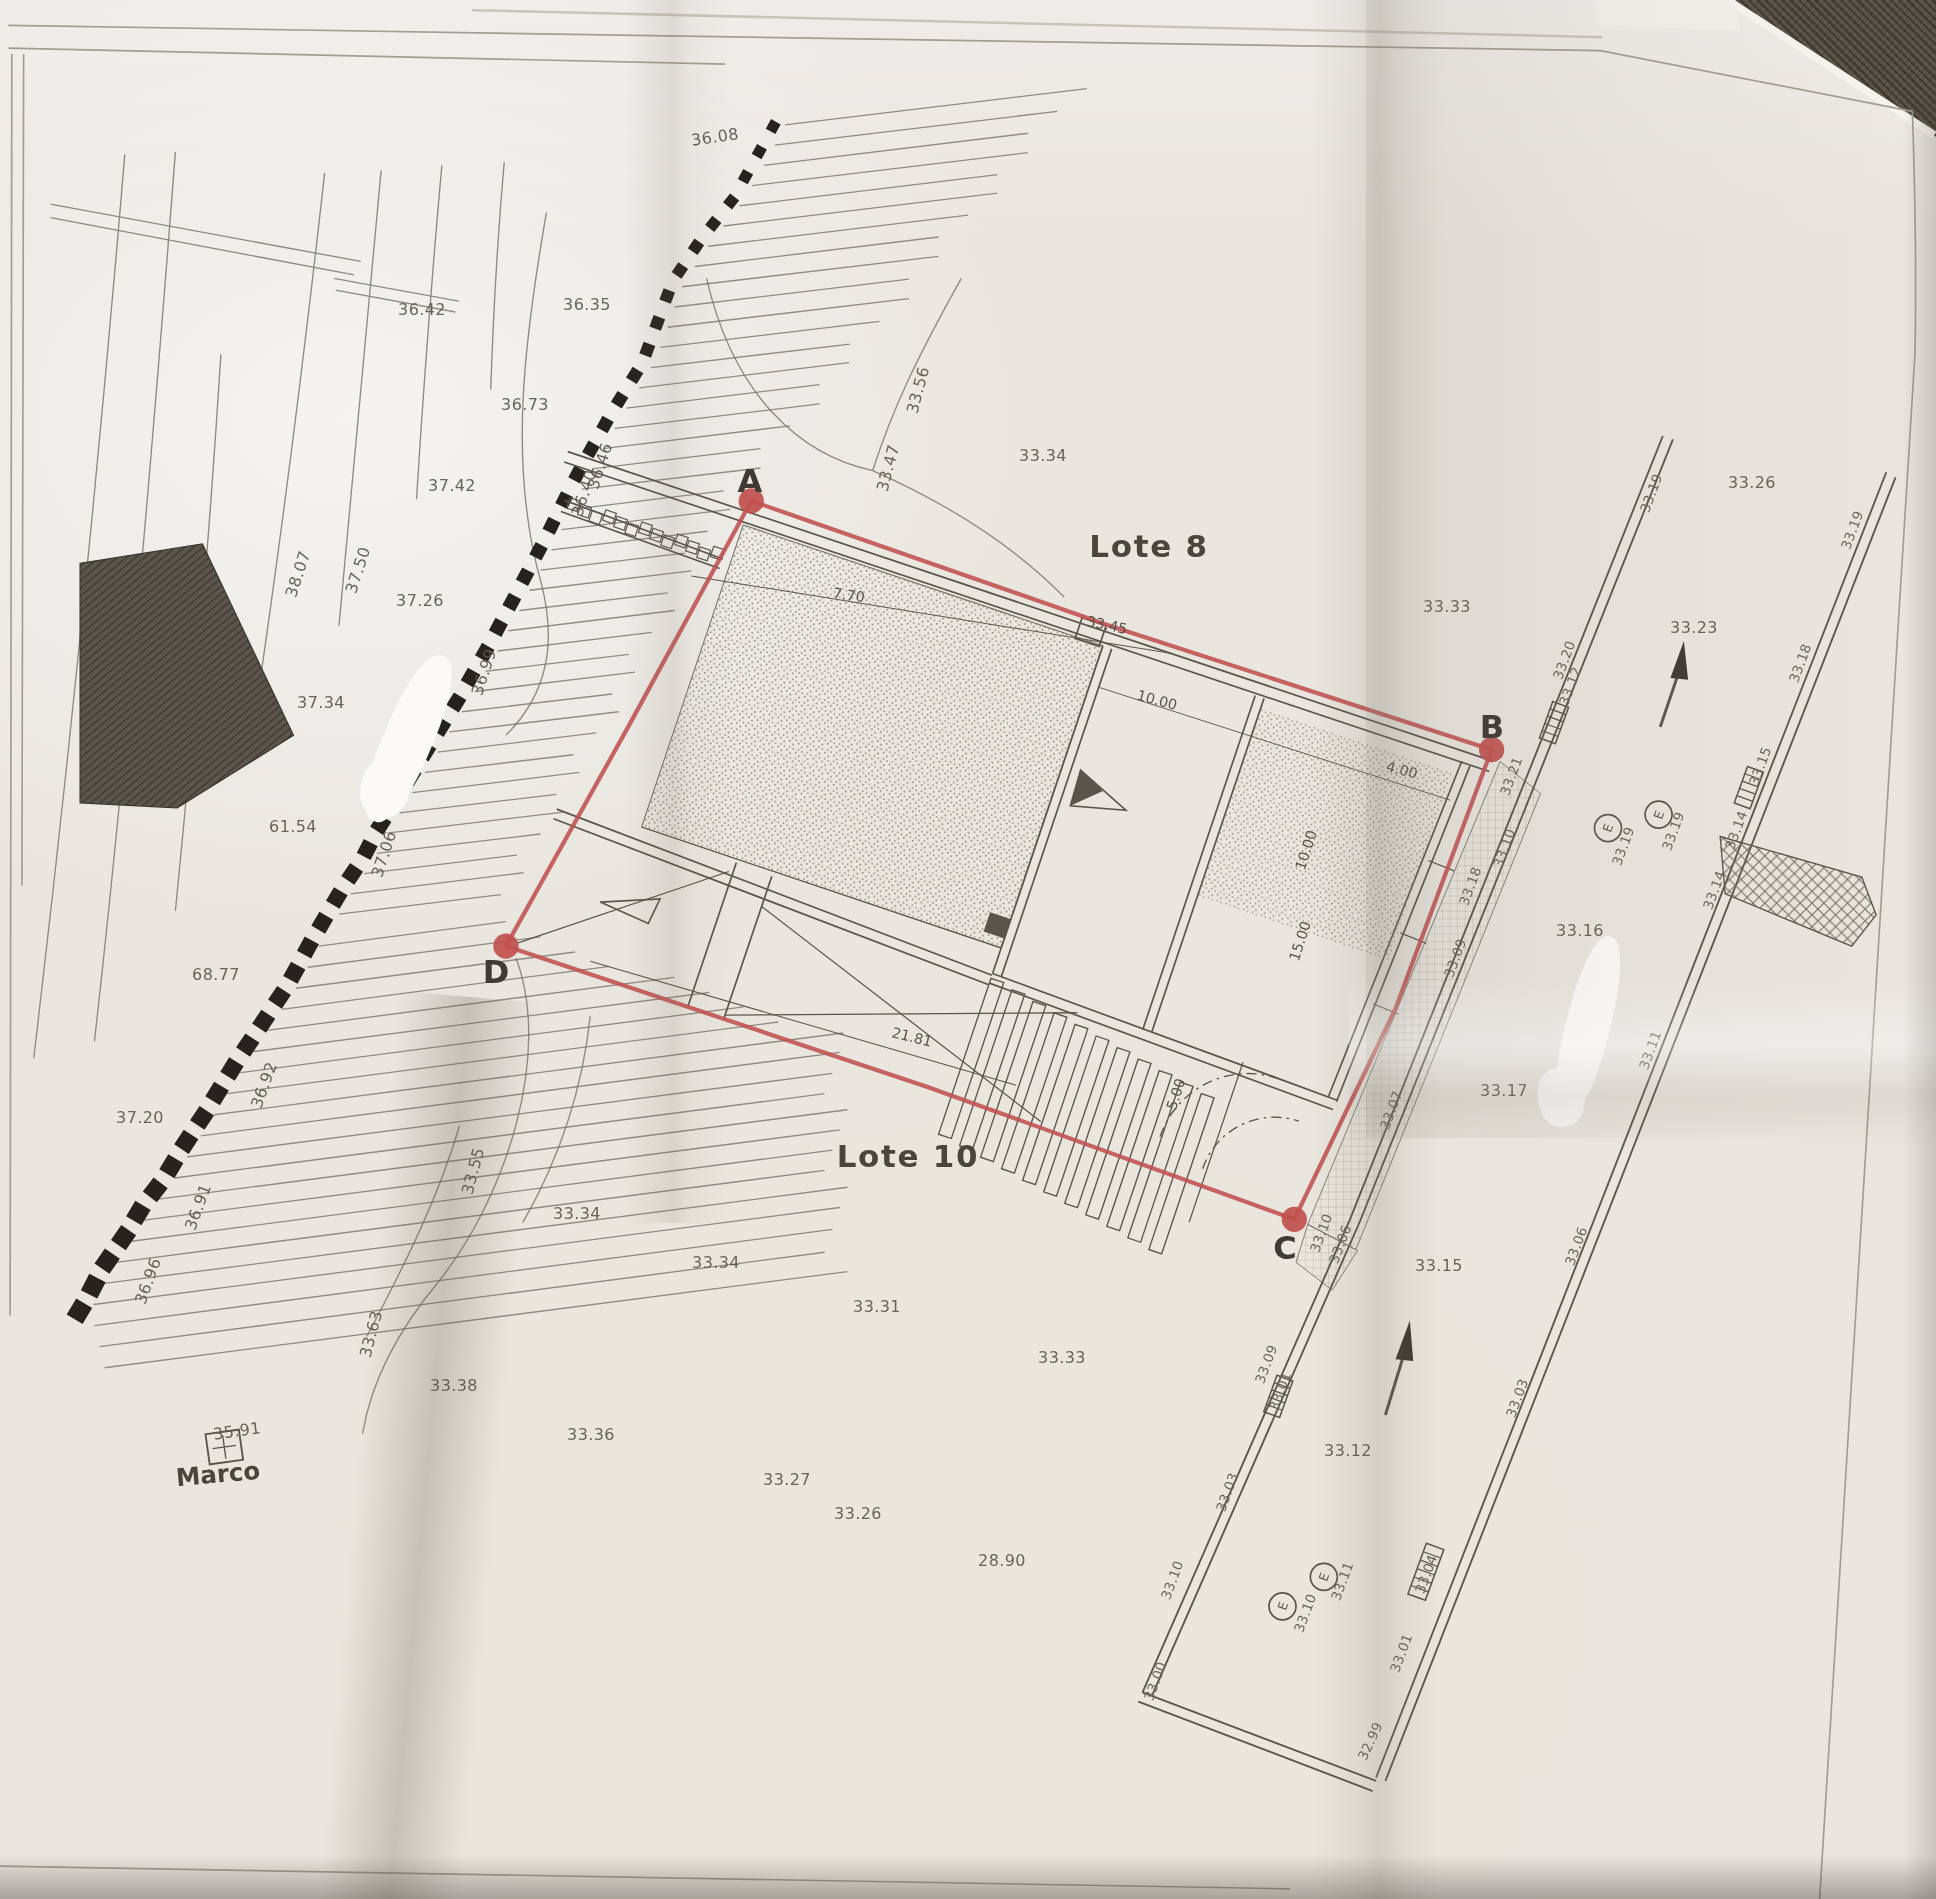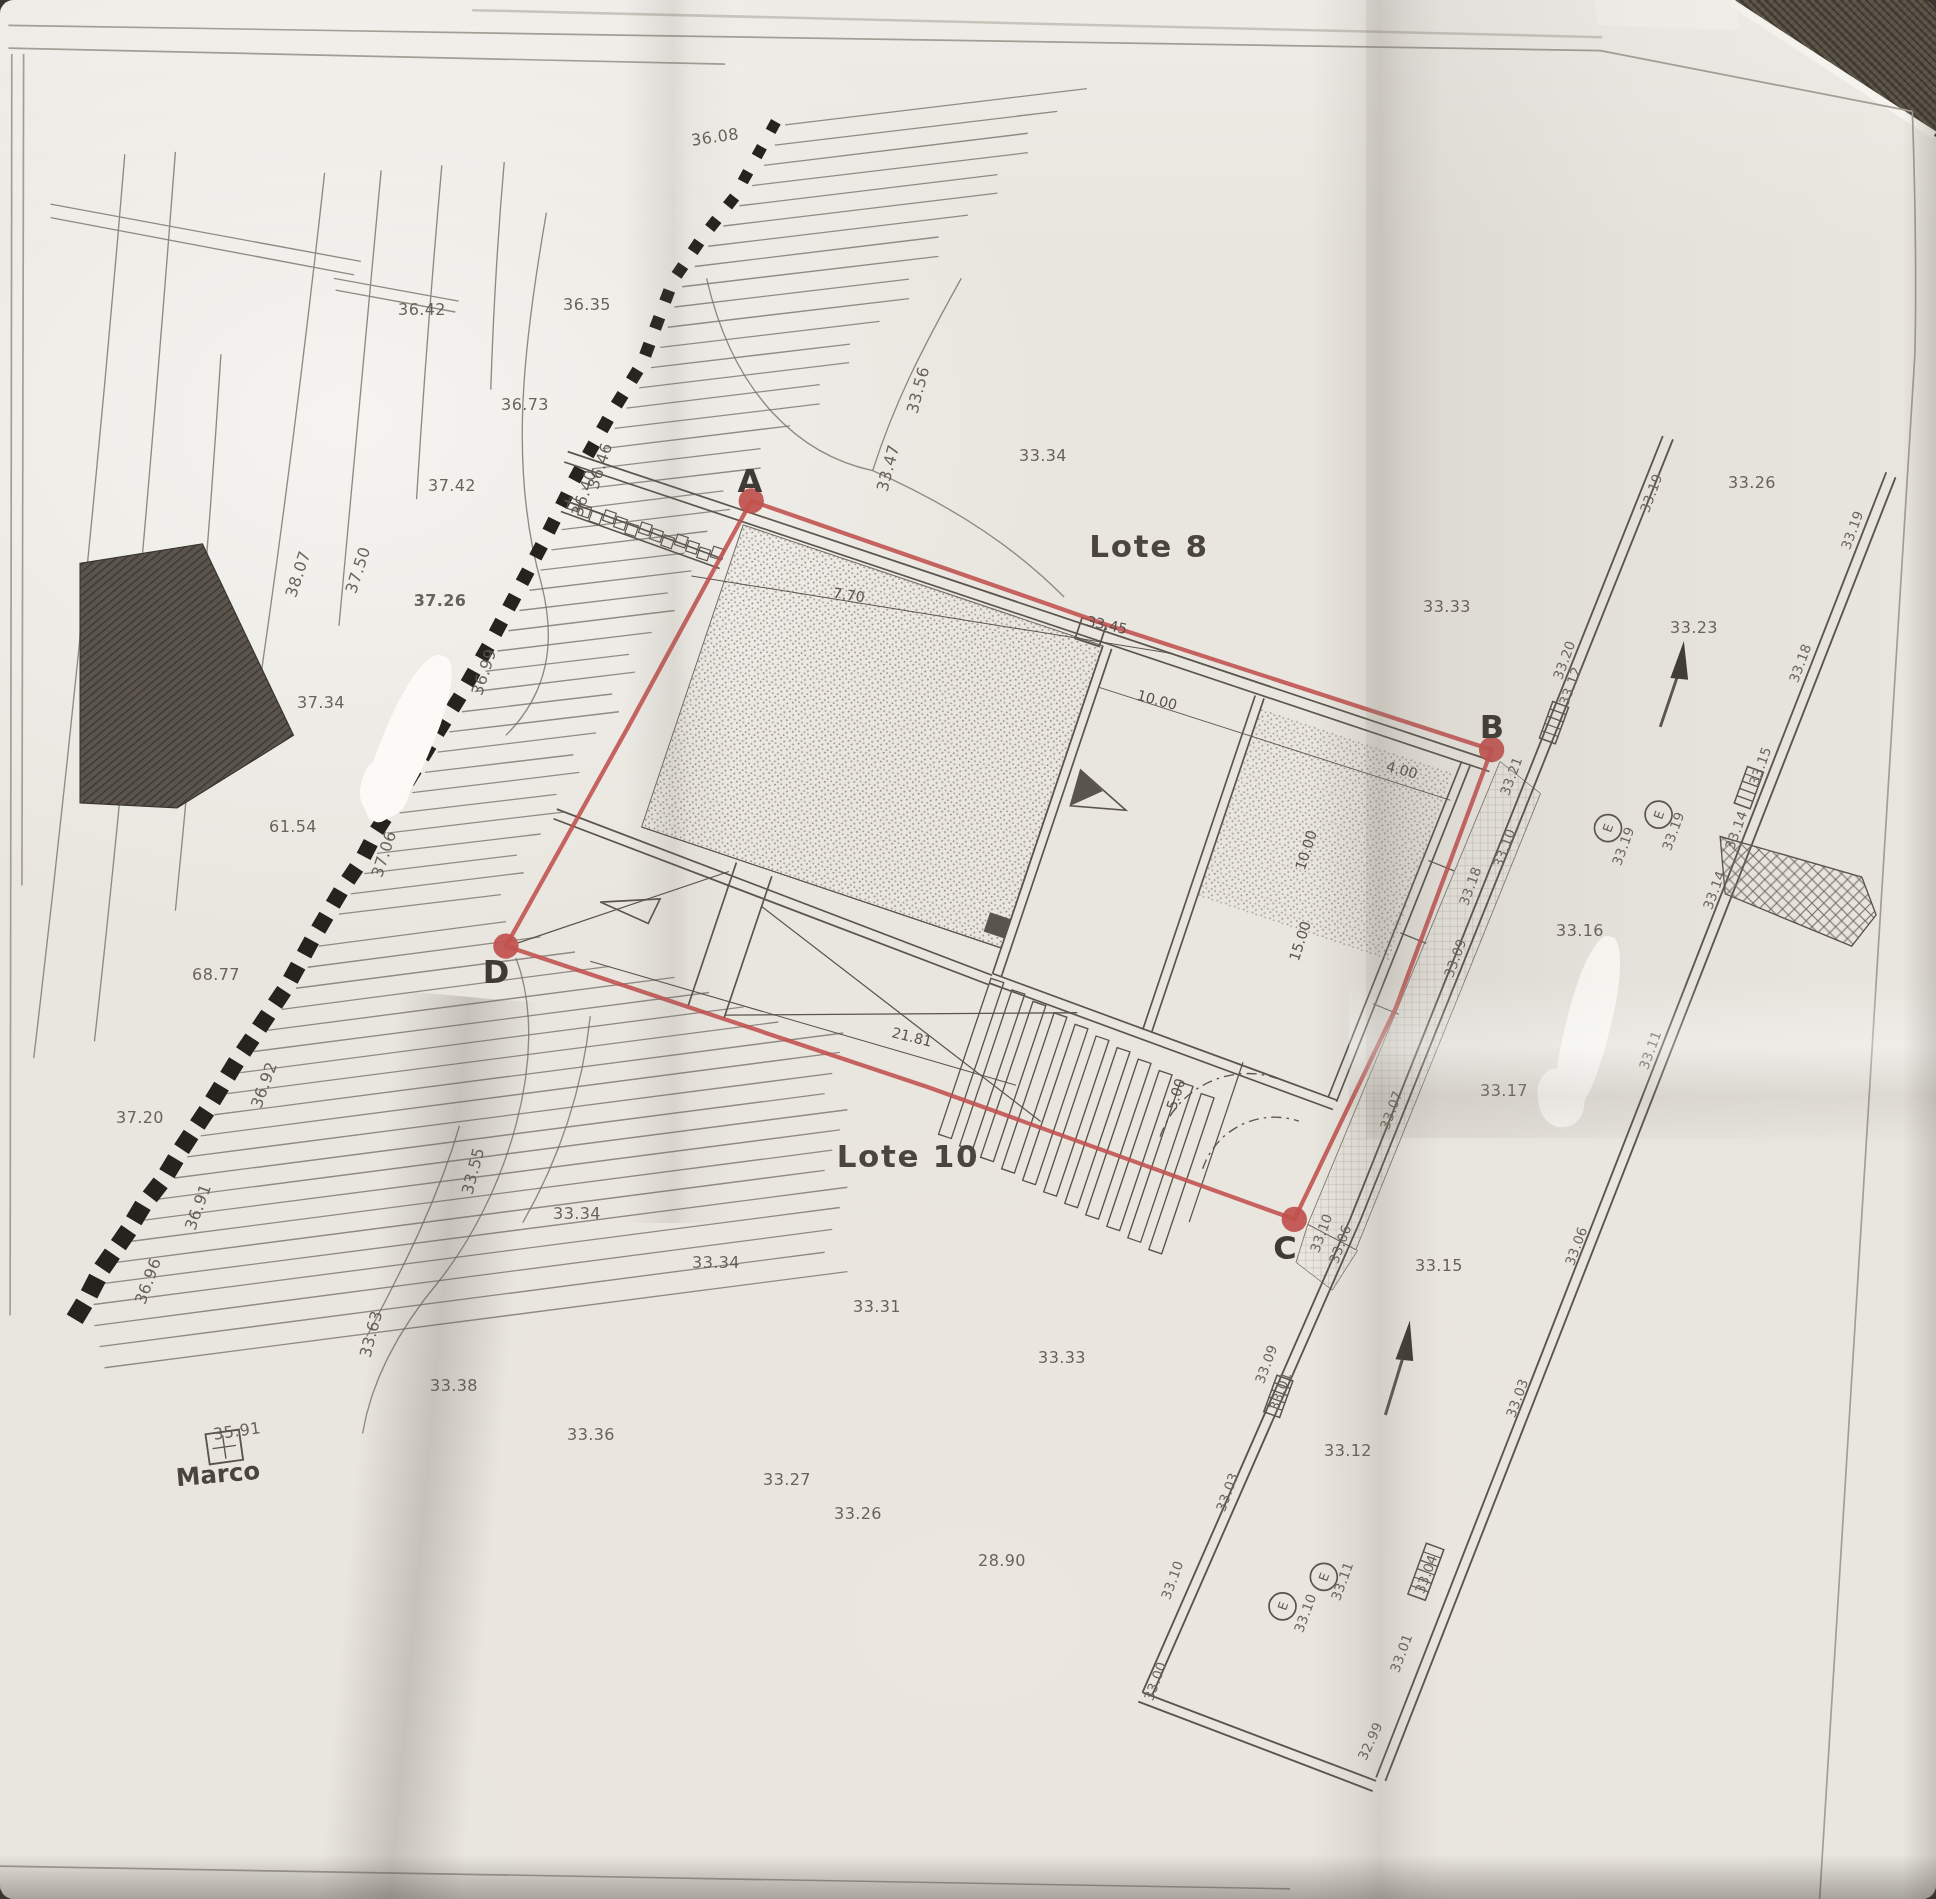--- a/index.html
+++ b/index.html
@@ -1,16 +1,16 @@
 <!DOCTYPE html>
 <html style="font-size:13.5px"><head>
 <meta charset="utf-8">
 <style>
   html,body{margin:0;padding:0;background:#3a352e;}
-  .stage{position:relative;width:1936px;height:1899px;overflow:hidden;font-family:"DejaVu Sans",sans-serif;border-radius:14px;}
+  .stage{position:relative;width:1936px;height:1899px;overflow:hidden;font-family:"DejaVu Sans",sans-serif;}
   .table-bg{position:absolute;inset:0;background:#575044;
     background-image:repeating-linear-gradient(45deg,rgba(20,15,10,.35) 0 2.5px,transparent 2.5px 5.9px),
                      repeating-linear-gradient(-45deg,rgba(110,100,88,.35) 0 2.5px,transparent 2.5px 5.9px);}
   .paper{position:absolute;inset:0;background:#e9e6df;
     clip-path:polygon(0 0,1729px 0,1936px 137px,1936px 1899px,0 1899px);
     background-image:
       radial-gradient(1012px 759px at 18% 22%,rgba(255,255,255,.55),transparent 70%),
       radial-gradient(1181px 928px at 50% 85%,rgba(235,231,222,.6),transparent 75%),
       linear-gradient(180deg,rgba(255,255,255,.25),transparent 253px);}
   svg{position:absolute;left:0;top:0;}
@@ -367,21 +367,21 @@
         <circle cx="600" cy="1122" r="15" fill="#c0504d" opacity="0.92"></circle>
       </g>
     </svg>
 
   <div id="labels-layer">
       <div class="lbl elev" style="left: 715px; top: 137px; transform: translate(-50%, -50%) rotate(-8deg);">36.08</div>
       <div class="lbl elev" style="left: 422px; top: 309px; transform: translate(-50%, -50%) rotate(0deg);">36.42</div>
       <div class="lbl elev" style="left: 587px; top: 304px; transform: translate(-50%, -50%) rotate(0deg);">36.35</div>
       <div class="lbl elev" style="left: 525px; top: 404px; transform: translate(-50%, -50%) rotate(0deg);">36.73</div>
       <div class="lbl elev" style="left: 452px; top: 485px; transform: translate(-50%, -50%) rotate(0deg);">37.42</div>
-      <div class="lbl elev" style="left: 440px; top: 600px; transform: translate(-50%, -50%) rotate(0deg); font-weight: bold;">37.26</div>
+      <div class="lbl elev" style="left: 420px; top: 600px; transform: translate(-50%, -50%) rotate(0deg);">37.26</div>
       <div class="lbl elev" style="left: 321px; top: 702px; transform: translate(-50%, -50%) rotate(0deg);">37.34</div>
       <div class="lbl elev" style="left: 293px; top: 826px; transform: translate(-50%, -50%) rotate(0deg);">61.54</div>
       <div class="lbl elev" style="left: 216px; top: 974px; transform: translate(-50%, -50%) rotate(0deg);">68.77</div>
       <div class="lbl elev" style="left: 115px; top: 1117px; transform: translate(-50%, -50%) rotate(0deg); margin-left: 25px;">37.20</div>
       <div class="lbl elev" style="left: 1043px; top: 455px; transform: translate(-50%, -50%) rotate(0deg);">33.34</div>
       <div class="lbl elev" style="left: 1752px; top: 482px; transform: translate(-50%, -50%) rotate(0deg);">33.26</div>
       <div class="lbl elev" style="left: 1694px; top: 627px; transform: translate(-50%, -50%) rotate(0deg);">33.23</div>
       <div class="lbl elev" style="left: 1447px; top: 606px; transform: translate(-50%, -50%) rotate(0deg);">33.33</div>
       <div class="lbl elev" style="left: 1580px; top: 930px; transform: translate(-50%, -50%) rotate(0deg);">33.16</div>
       <div class="lbl elev" style="left: 1504px; top: 1090px; transform: translate(-50%, -50%) rotate(0deg);">33.17</div>

